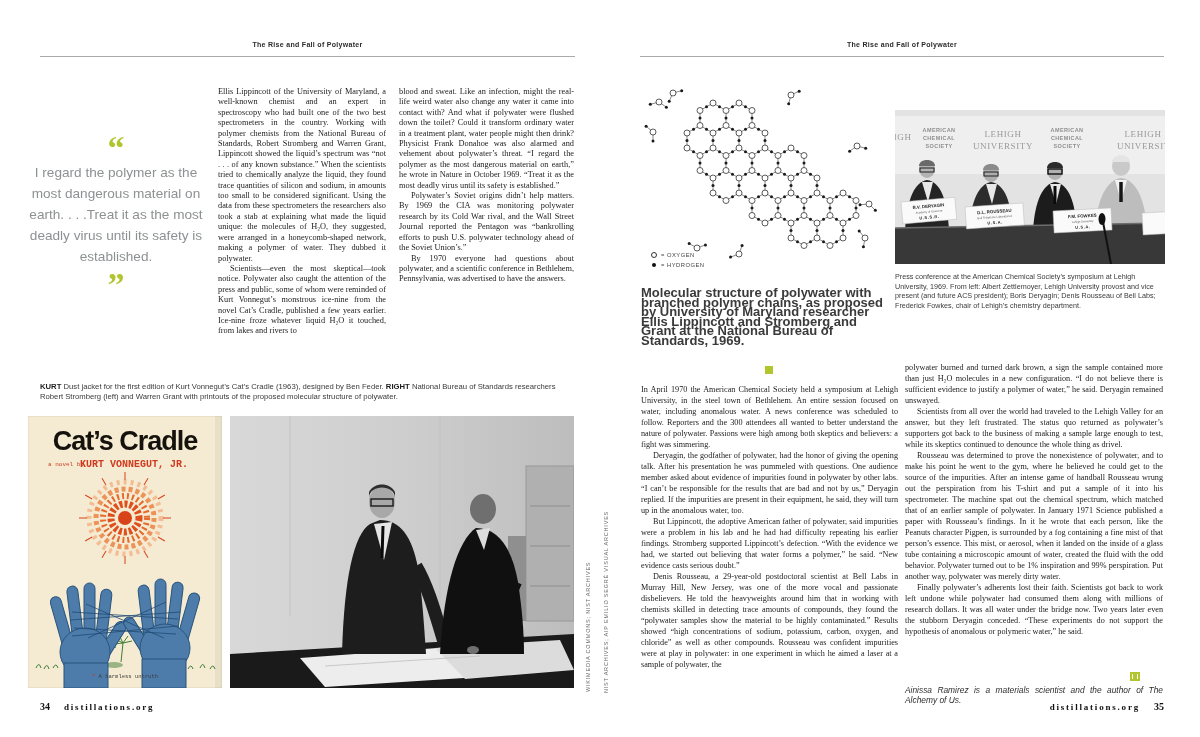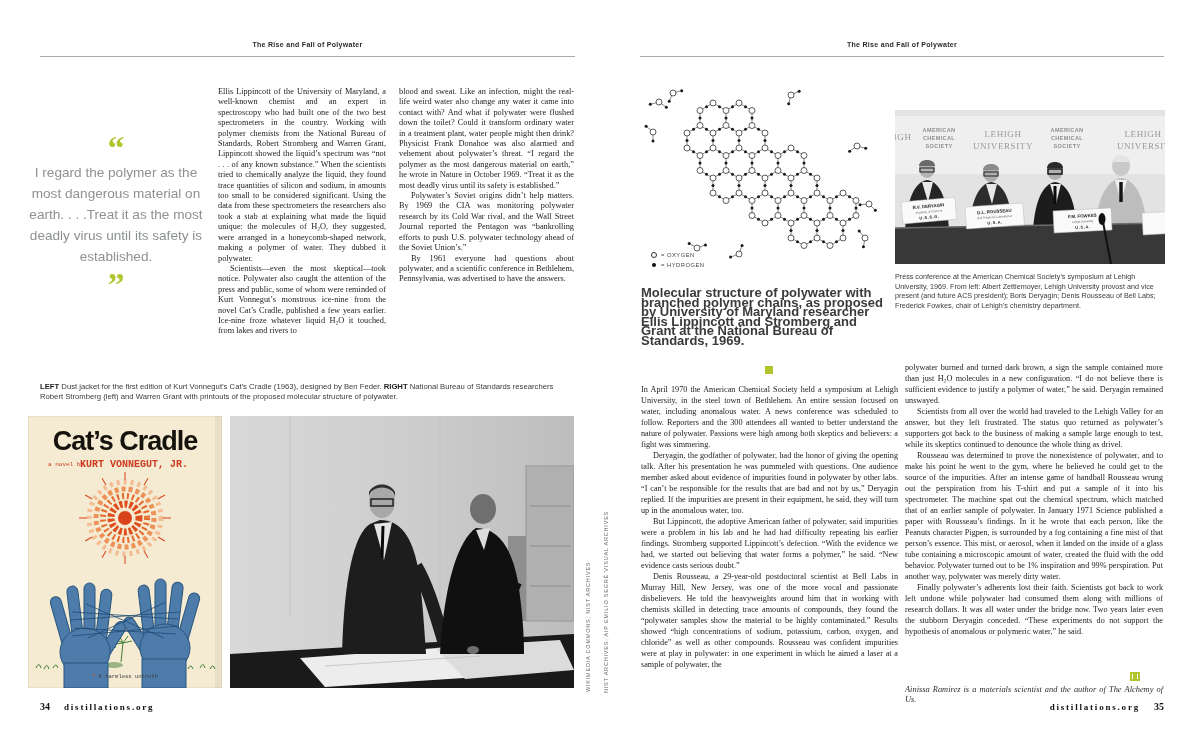--- a/index.html
+++ b/index.html
@@ -19,21 +19,21 @@
   .bodycol p{margin:0;}
   .bodycol p:not(:first-child){text-indent:12px;}
   .b34{font:8.3px/10.4px "Liberation Serif",serif;text-align:justify;color:#1b1b1b;}
   .b35{font:8.2px/11px "Liberation Serif",serif;text-align:justify;color:#1b1b1b;}
   #p34c1{left:218px;top:87px;width:168px;height:293px;overflow:hidden;}
   #p34c2{left:399px;top:87px;width:175px;height:293px;overflow:hidden;}
   #p35c1{left:641px;top:384px;width:257px;height:322px;overflow:hidden;}
   #p35c2{left:905px;top:362px;width:258px;height:345px;}
   #p35c2 .paras{height:319px;overflow:hidden;}
   .author{position:absolute;top:323px;left:0;width:100%;font-style:italic;font-size:8.4px;
-          line-height:10px;color:#2e2e2e;font-family:Liberation Serif, serif;}
+          line-height:10px;color:#2e2e2e;font-family:Liberation Sans, sans-serif;}
   .endmark{position:absolute;top:310px;left:225px;width:10px;height:9px;background:#b2c52e;}
   .endmark::after{content:"";display:block;width:4px;height:5px;margin:2px auto 0;
           border-left:1.4px solid #fff;border-right:1.4px solid #fff;}
 
   
   #pullquote{left:25px;top:138px;width:182px;text-align:center;color:#8d9192;
              font-size:13.6px;line-height:21px;}
   .qmark{display:block;font-family:"Liberation Serif",serif;font-weight:bold;font-size:34px;
          color:#b2c52e;line-height:20px;}
   .qopen{margin-bottom:4px;}
@@ -107,24 +107,24 @@
     <span class="qmark qclose">”</span>
   </div>
 
   <div class="abs bodycol b34" id="p34c1">
       <p>Ellis Lippincott of the University of Maryland, a well-known chemist and an expert in spectroscopy who had built one of the two best spectrometers in the country. Working with polymer chemists from the National Bureau of Standards, Robert Stromberg and Warren Grant, Lippincott showed the liquid’s spectrum was “not . . . of any known substance.” When the scientists tried to chemically analyze the liquid, they found trace quantities of silicon and sodium, in amounts too small to be considered significant. Using the data from these spectrometers the researchers also took a stab at explaining what made the liquid unique: the molecules of H₂O, they suggested, were arranged in a honeycomb-shaped network, making a polymer of water. They dubbed it polywater.</p>
       <p>Scientists—even the most skeptical—took notice. Polywater also caught the attention of the press and public, some of whom were reminded of Kurt Vonnegut’s monstrous ice-nine from the novel Cat’s Cradle, published a few years earlier. Ice-nine froze whatever liquid H₂O it touched, from lakes and rivers to</p>
     </div>
   <div class="abs bodycol b34" id="p34c2">
       <p>blood and sweat. Like an infection, might the real-life weird water also change any water it came into contact with? And what if polywater were flushed down the toilet? Could it transform ordinary water in a treatment plant, water people might then drink? Physicist Frank Donahoe was also alarmed and vehement about polywater’s threat. “I regard the polymer as the most dangerous material on earth,” he wrote in Nature in October 1969. “Treat it as the most deadly virus until its safety is established.”</p>
       <p>Polywater’s Soviet origins didn’t help matters. By 1969 the CIA was monitoring polywater research by its Cold War rival, and the Wall Street Journal reported the Pentagon was “bankrolling efforts to push U.S. polywater technology ahead of the Soviet Union’s.”</p>
-      <p>By 1961 everyone had questions about polywater, and a scientific conference in Bethlehem, Pennsylvania, was advertised to have the answers.</p>
+      <p>By 1970 everyone had questions about polywater, and a scientific conference in Bethlehem, Pennsylvania, was advertised to have the answers.</p>
     </div>
 
-  <div class="abs cap" id="cap34"><span class="lab">LEFT</span><span> Dust jacket for the first edition of Kurt Vonnegut’s Cat’s Cradle (1963), designed by Ben Feder. </span><span class="lab">RIGHT</span><span> National Bureau of Standards researchers Robert Stromberg (left) and Warren Grant with printouts of the proposed molecular structure of polywater.</span></div>
+  <div class="abs cap" id="cap34"><span class="lab">KURT</span><span> Dust jacket for the first edition of Kurt Vonnegut’s Cat’s Cradle (1963), designed by Ben Feder. </span><span class="lab">RIGHT</span><span> National Bureau of Standards researchers Robert Stromberg (left) and Warren Grant with printouts of the proposed molecular structure of polywater.</span></div>
 
   <div class="abs" id="bookcover">
     <svg viewBox="0 0 194 272" width="194" height="272">
       <rect x="0" y="0" width="194" height="272" fill="#f4ebd2" stroke="#e0d5b6" stroke-width="1"></rect>
       <rect x="187" y="0" width="7" height="272" fill="#000" opacity="0.05"></rect>
       <text class="bk-title" x="97" y="34">Cat’s Cradle</text>
       <text class="bk-by" x="20" y="50">a novel by</text>
       <text class="bk-author" x="52" y="51">KURT VONNEGUT, JR.</text>
       <g>
         <circle cx="97" cy="102" r="36" fill="none" stroke="#f2b083" stroke-width="5" stroke-dasharray="3 4" opacity="0.8"></circle>

